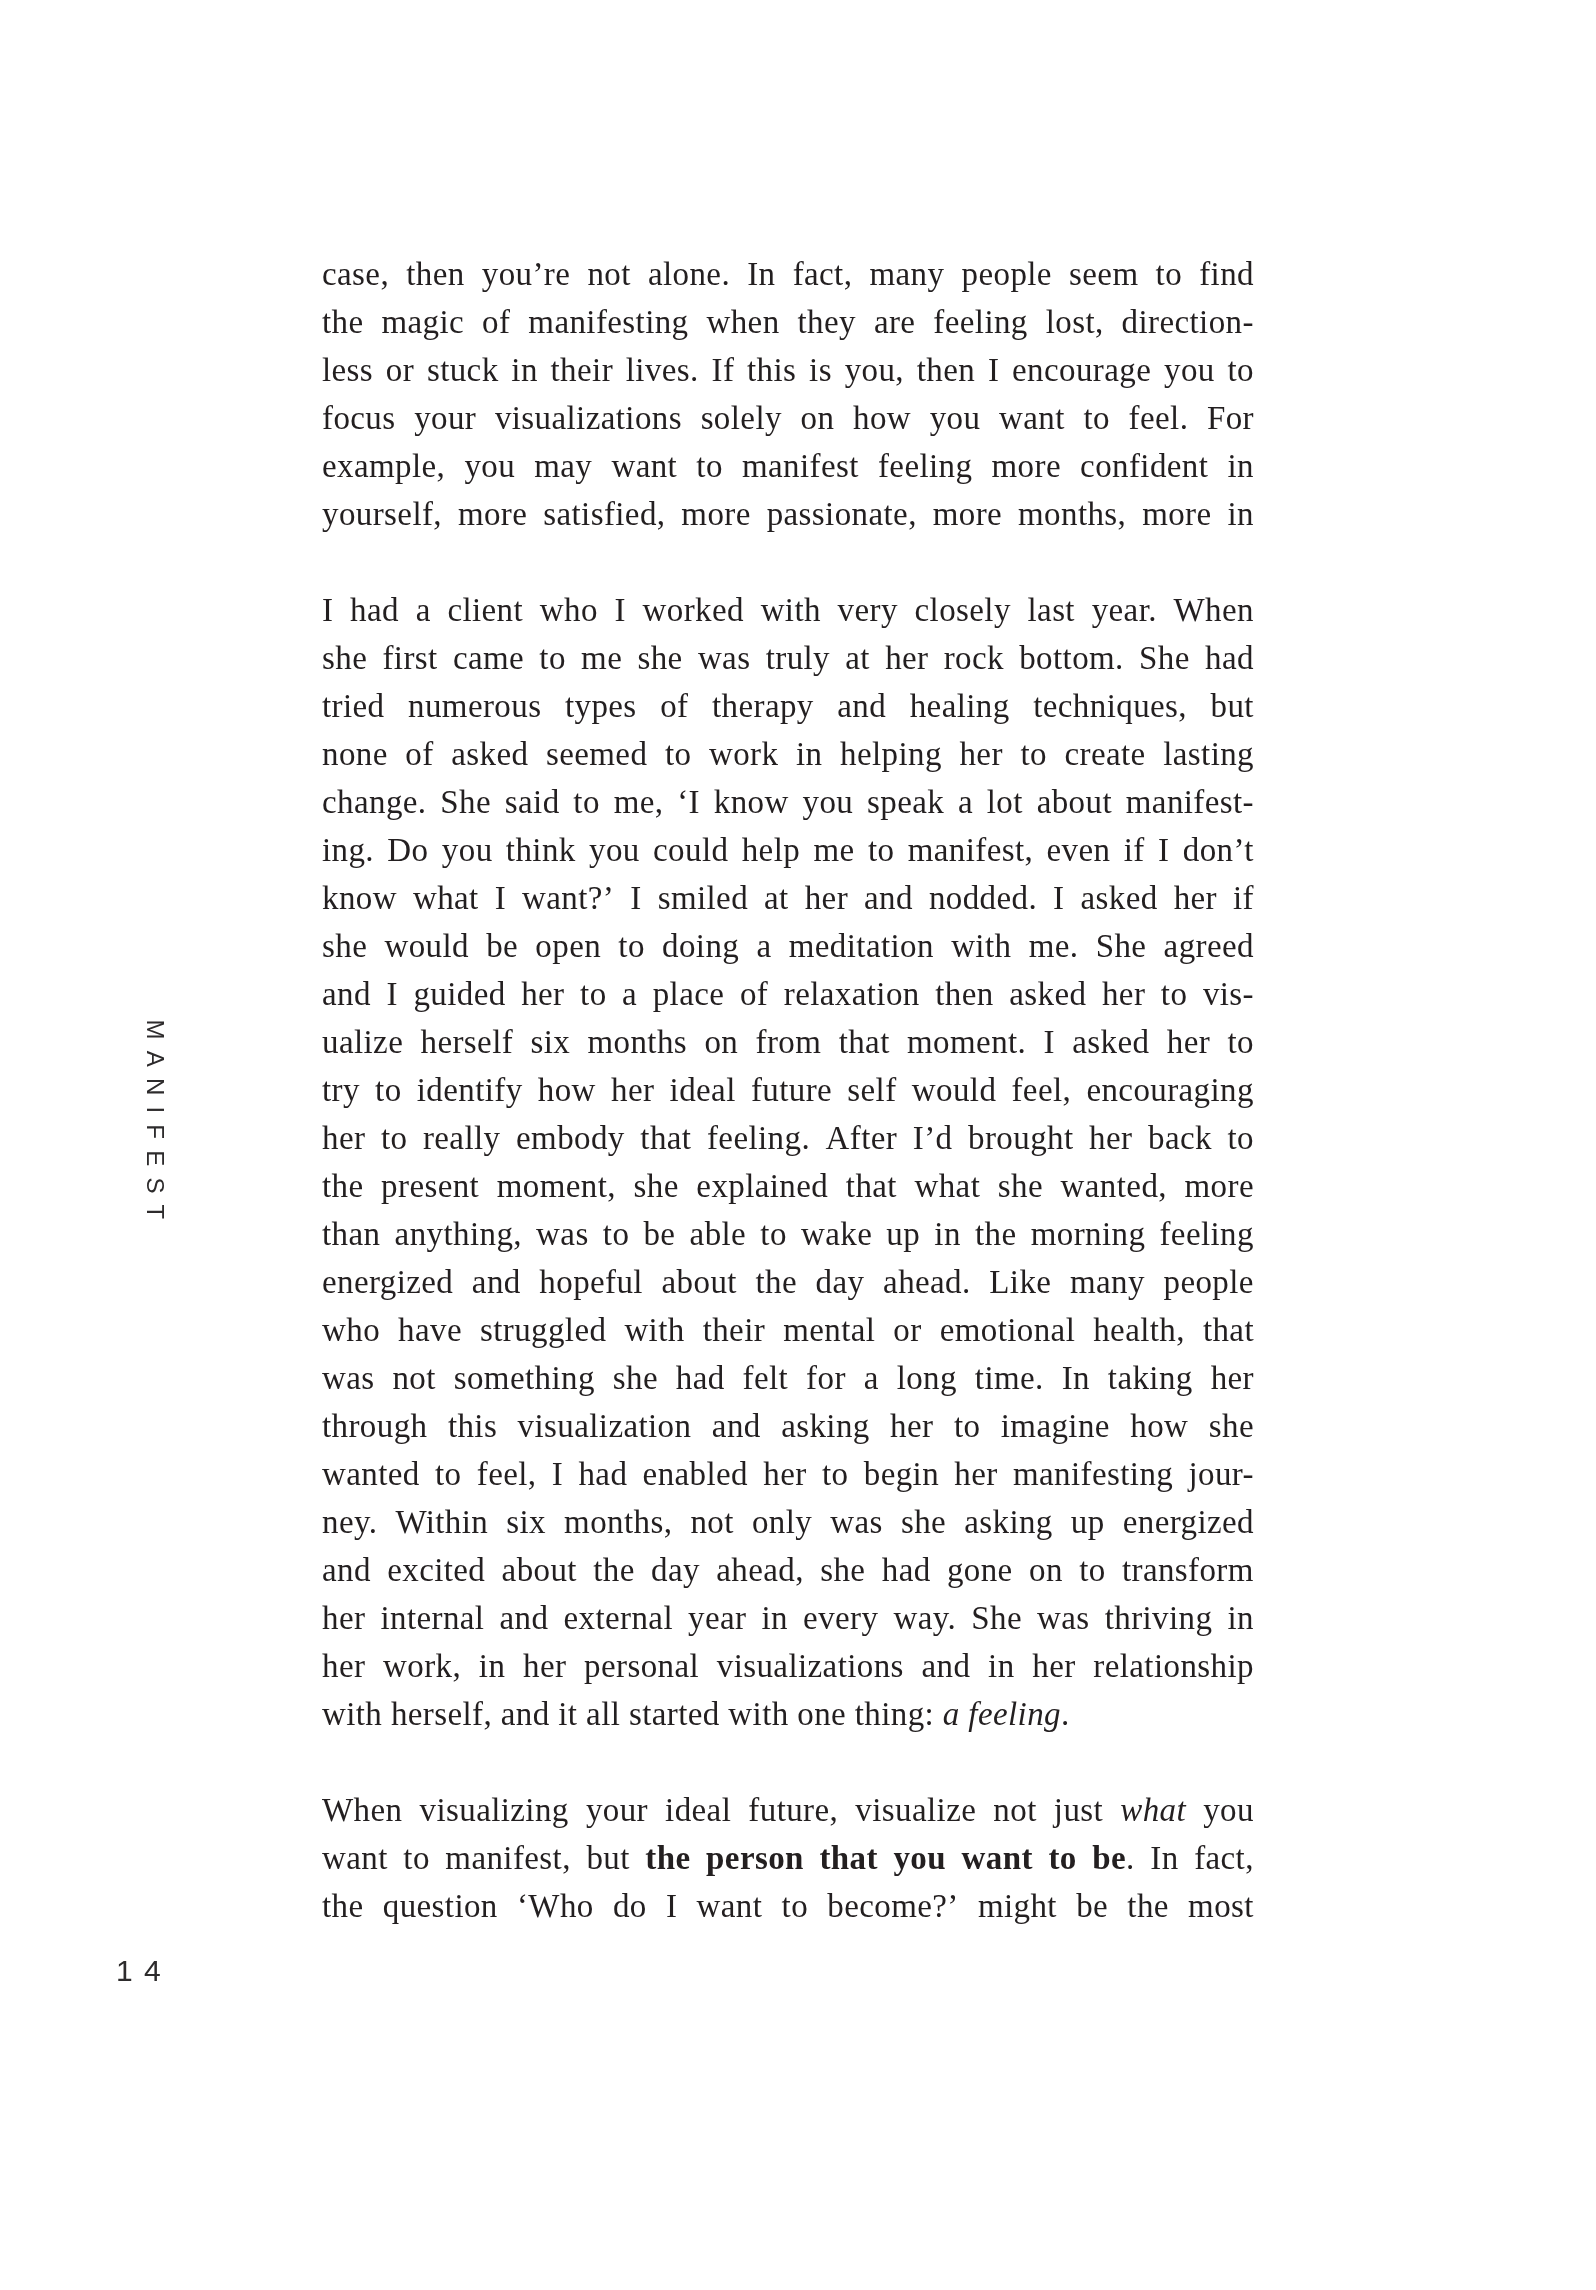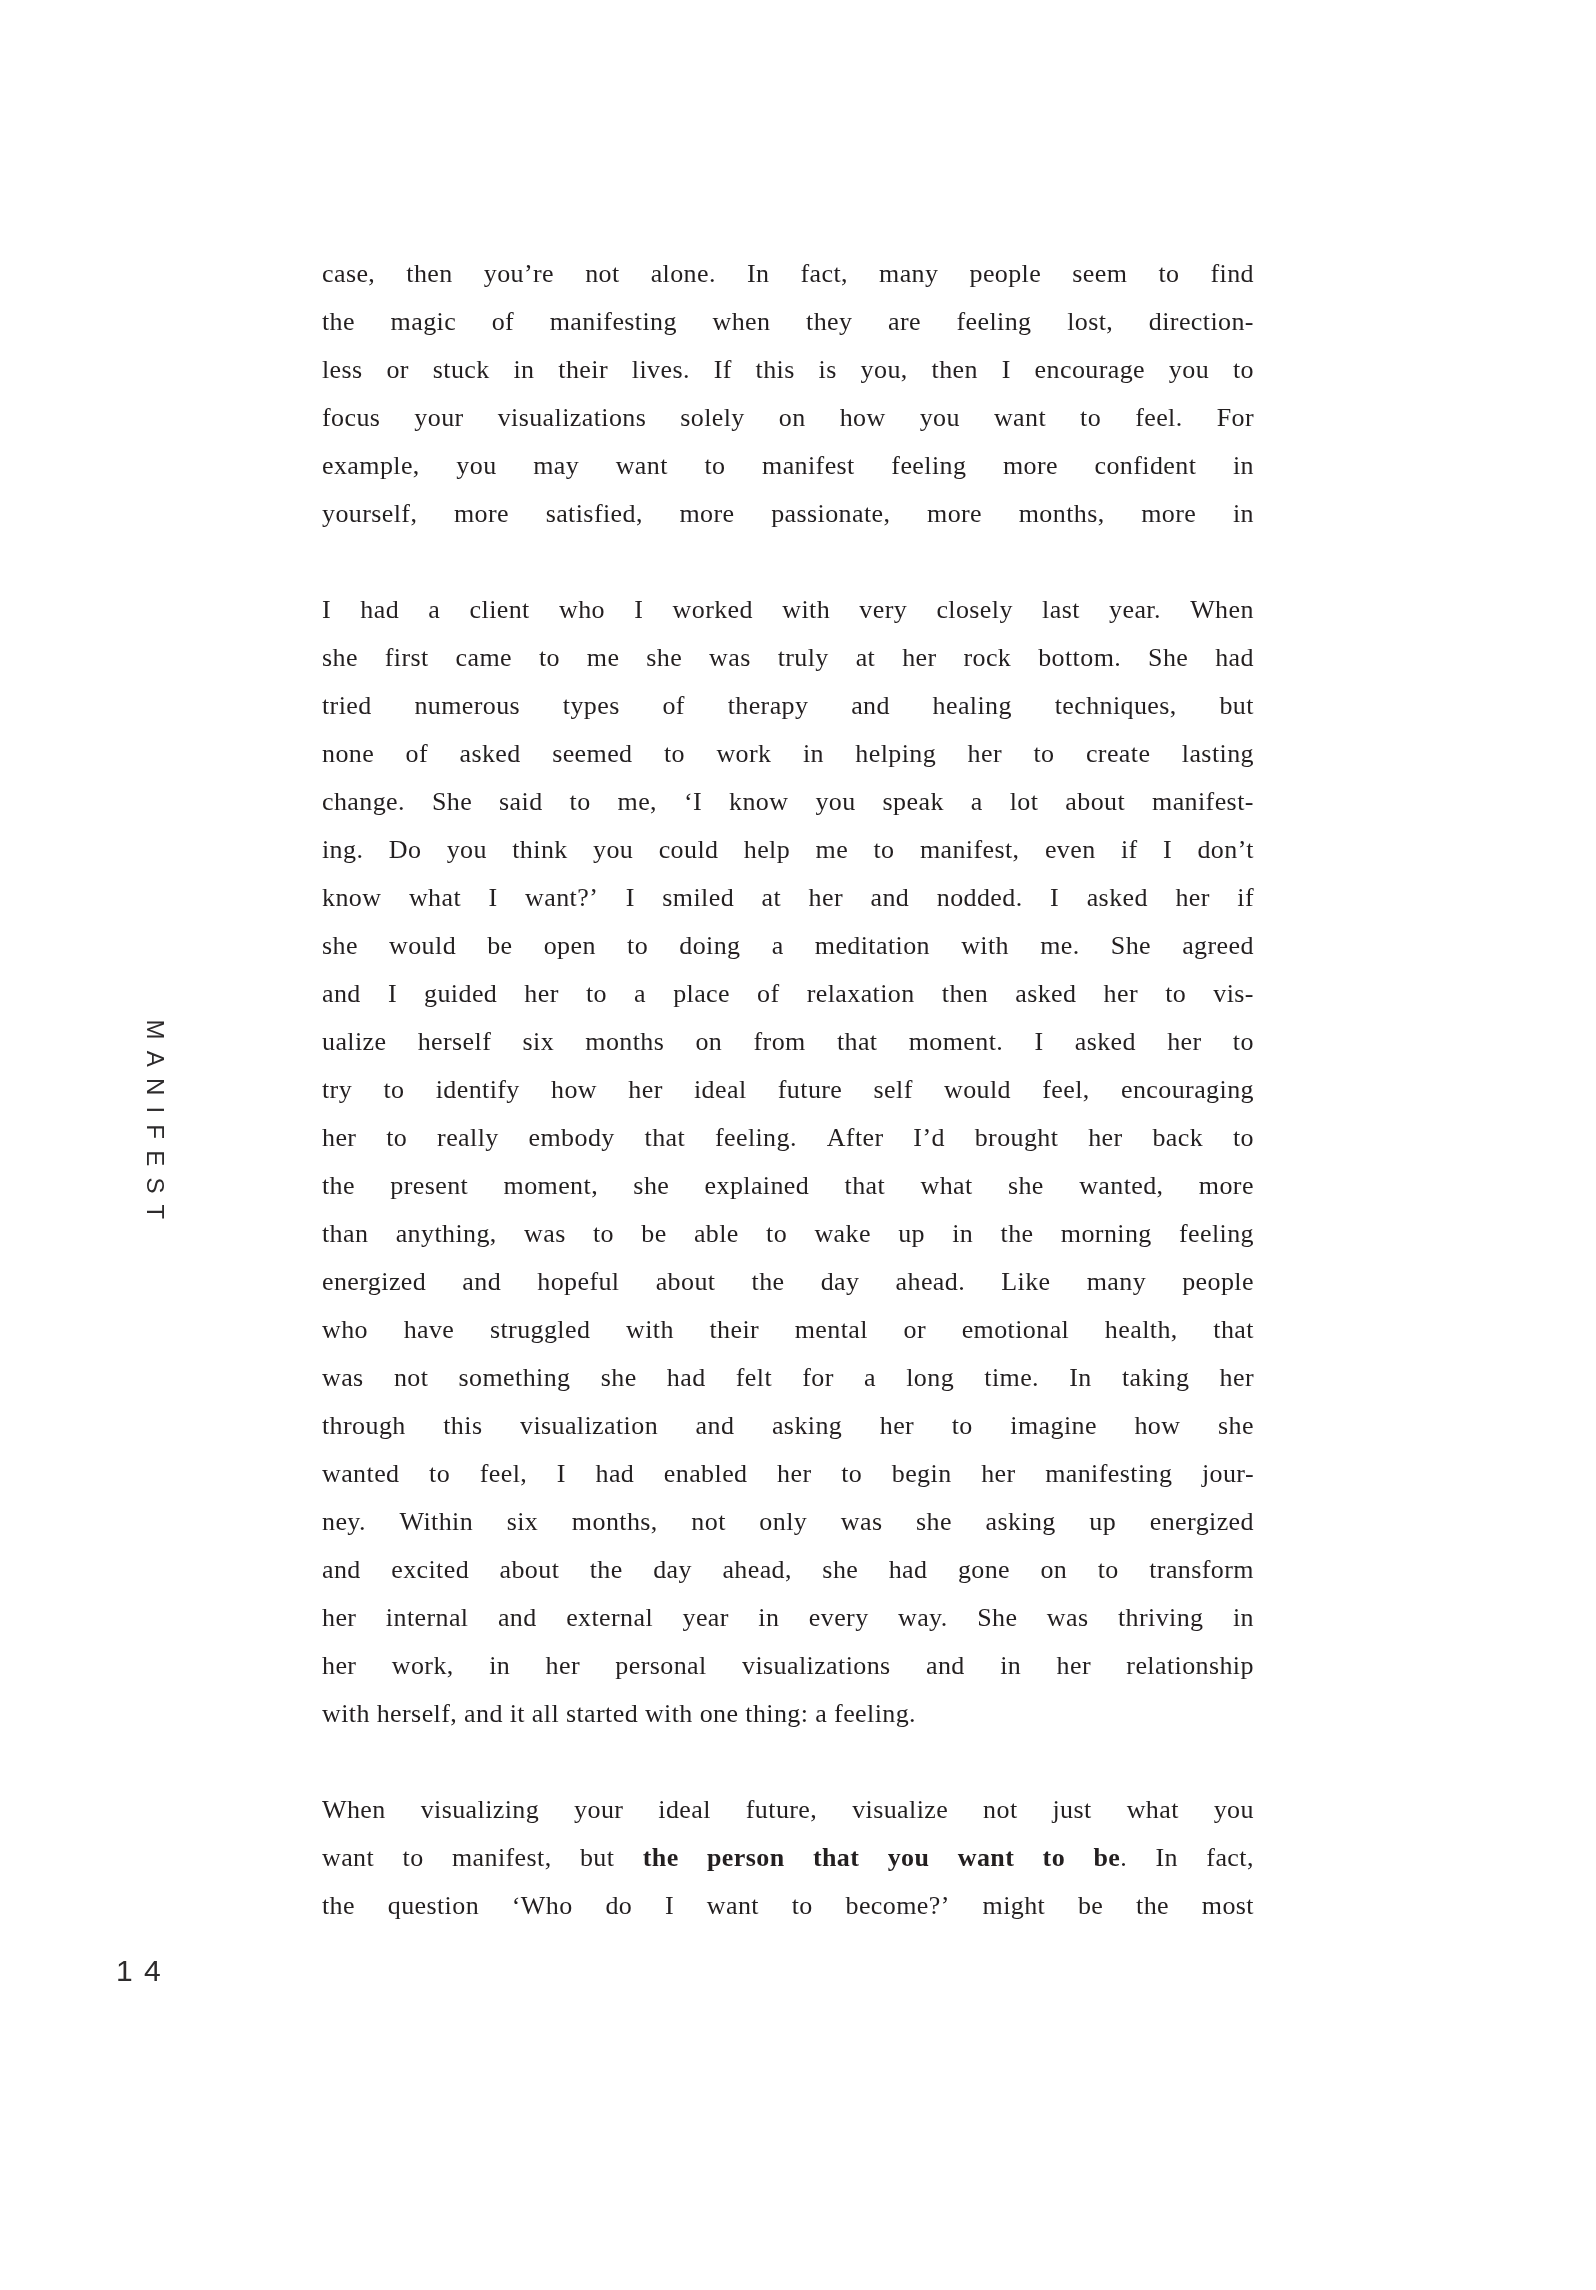--- a/index.html
+++ b/index.html
@@ -4,28 +4,28 @@
 <style>
   html,body{margin:0;padding:0;}
   body{
     width:1597px;height:2290px;position:relative;
     background:#ffffff;
     font-family:"Liberation Serif", serif;
   }
   .page{position:absolute;inset:0;background:#ffffff;}
   .text-block{
     position:absolute;left:322px;top:250px;width:932px;
-    color:#231f20;font-size:26px;line-height:48px;letter-spacing:0.4px;
+    color:#231f20;font-size:33px;line-height:48px;letter-spacing:0.4px;
   }
   .para + .para{margin-top:48px;}
   .line{height:48px;}
   .line.justify{display:flex;justify-content:space-between;}
   .line.left{display:block;text-align:left;white-space:pre;}
   .word{white-space:pre;}
-  .it{}
+  .it{font-style:italic;}
   .bd{font-weight:bold;}
   .spine{
     position:absolute;left:155px;top:1125px;
     transform:translate(-50%,-50%) rotate(90deg);
     font-family:"Liberation Sans", sans-serif;
     font-size:24px;letter-spacing:11.2px;color:#2d2b2c;white-space:nowrap;
   }
   .pagenum{
     position:absolute;left:116px;top:1954px;
     font-family:"Liberation Sans", sans-serif;

